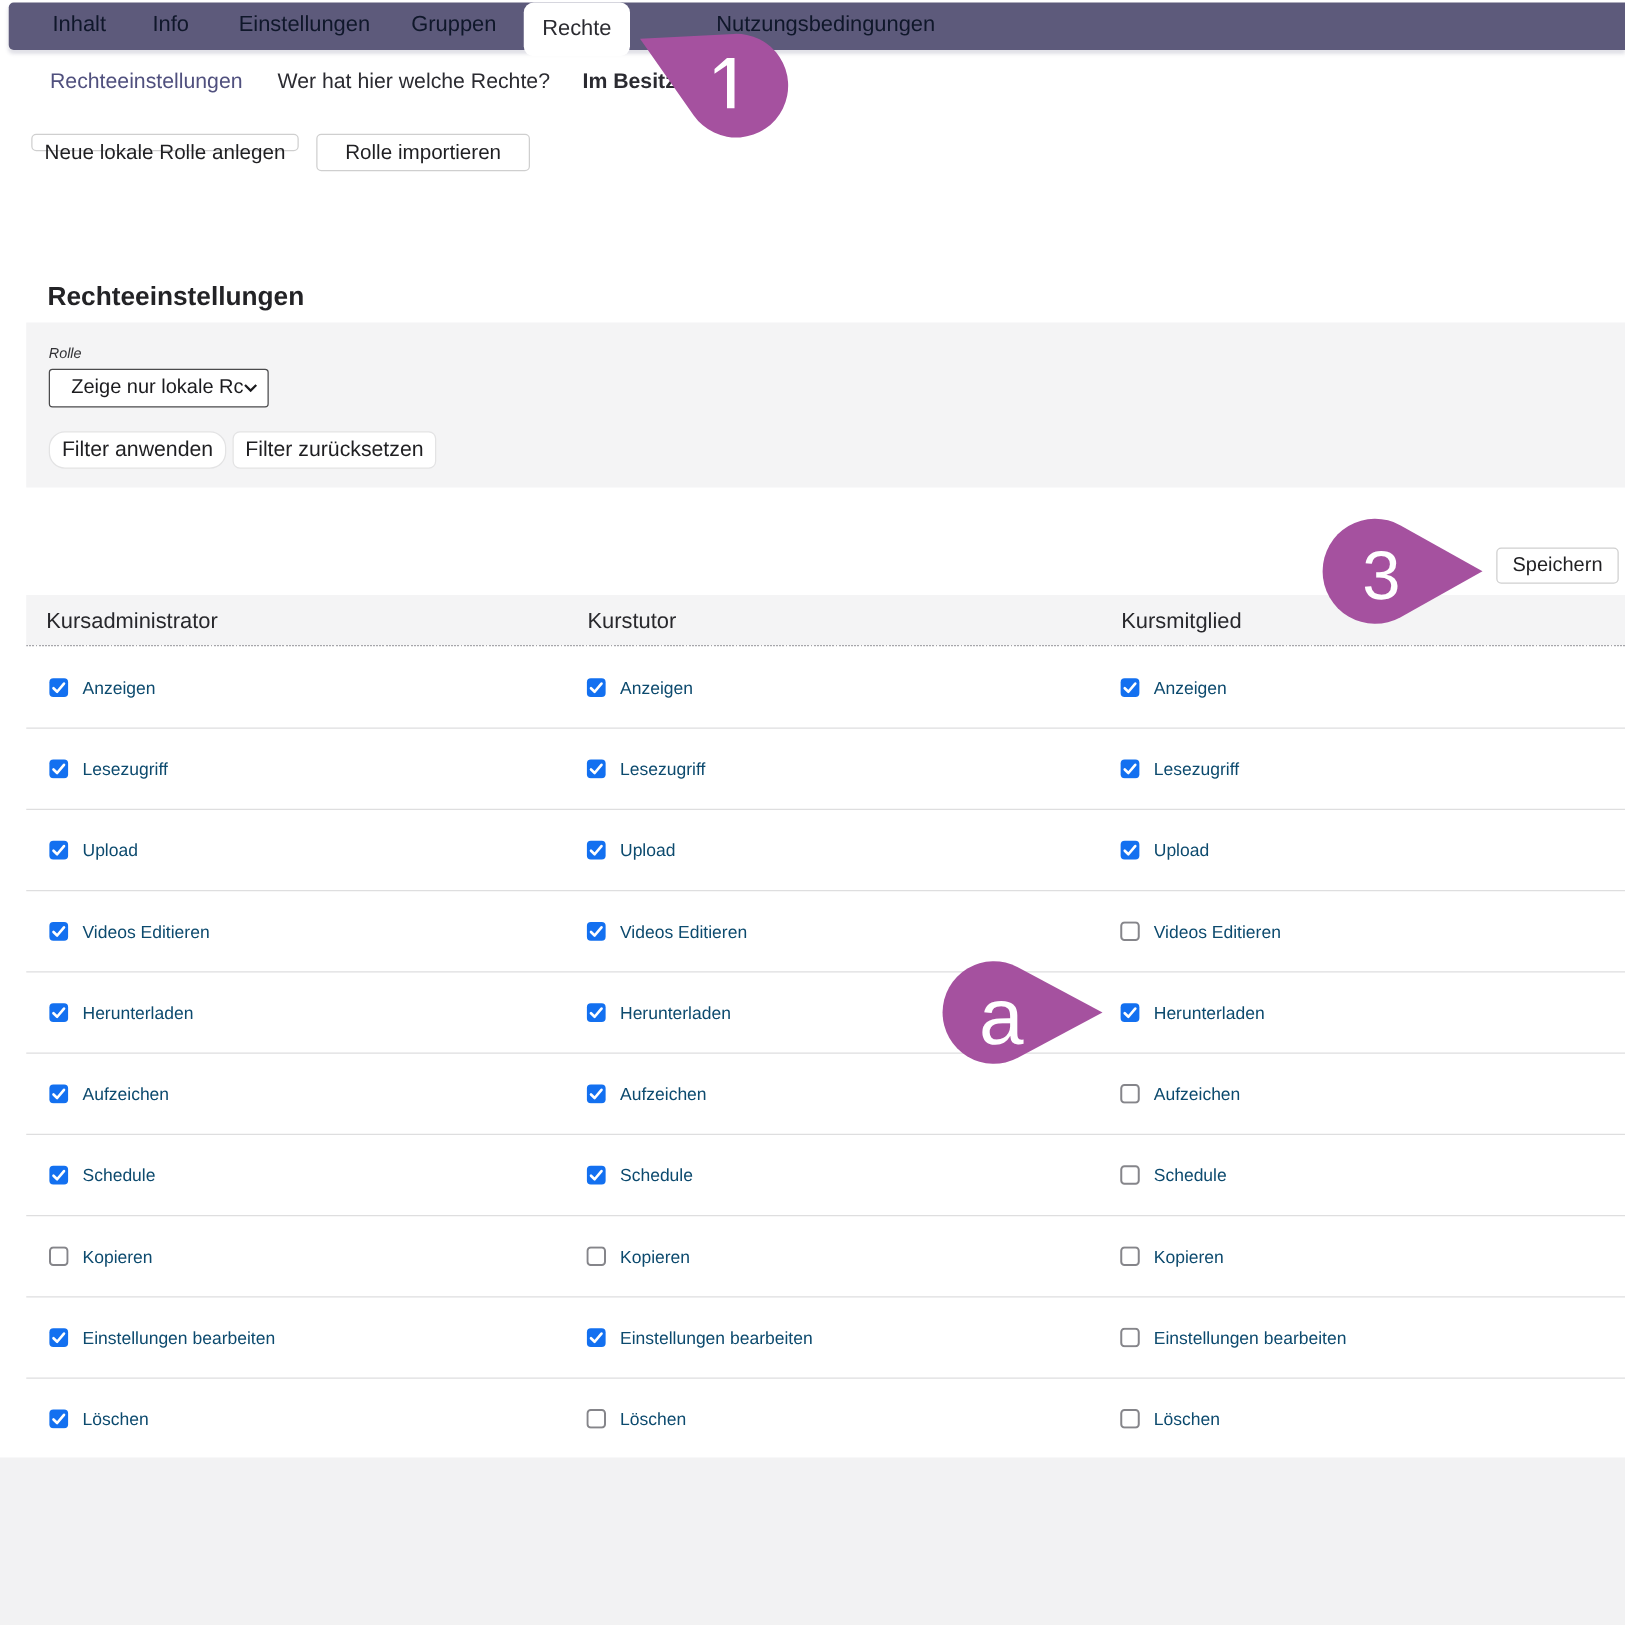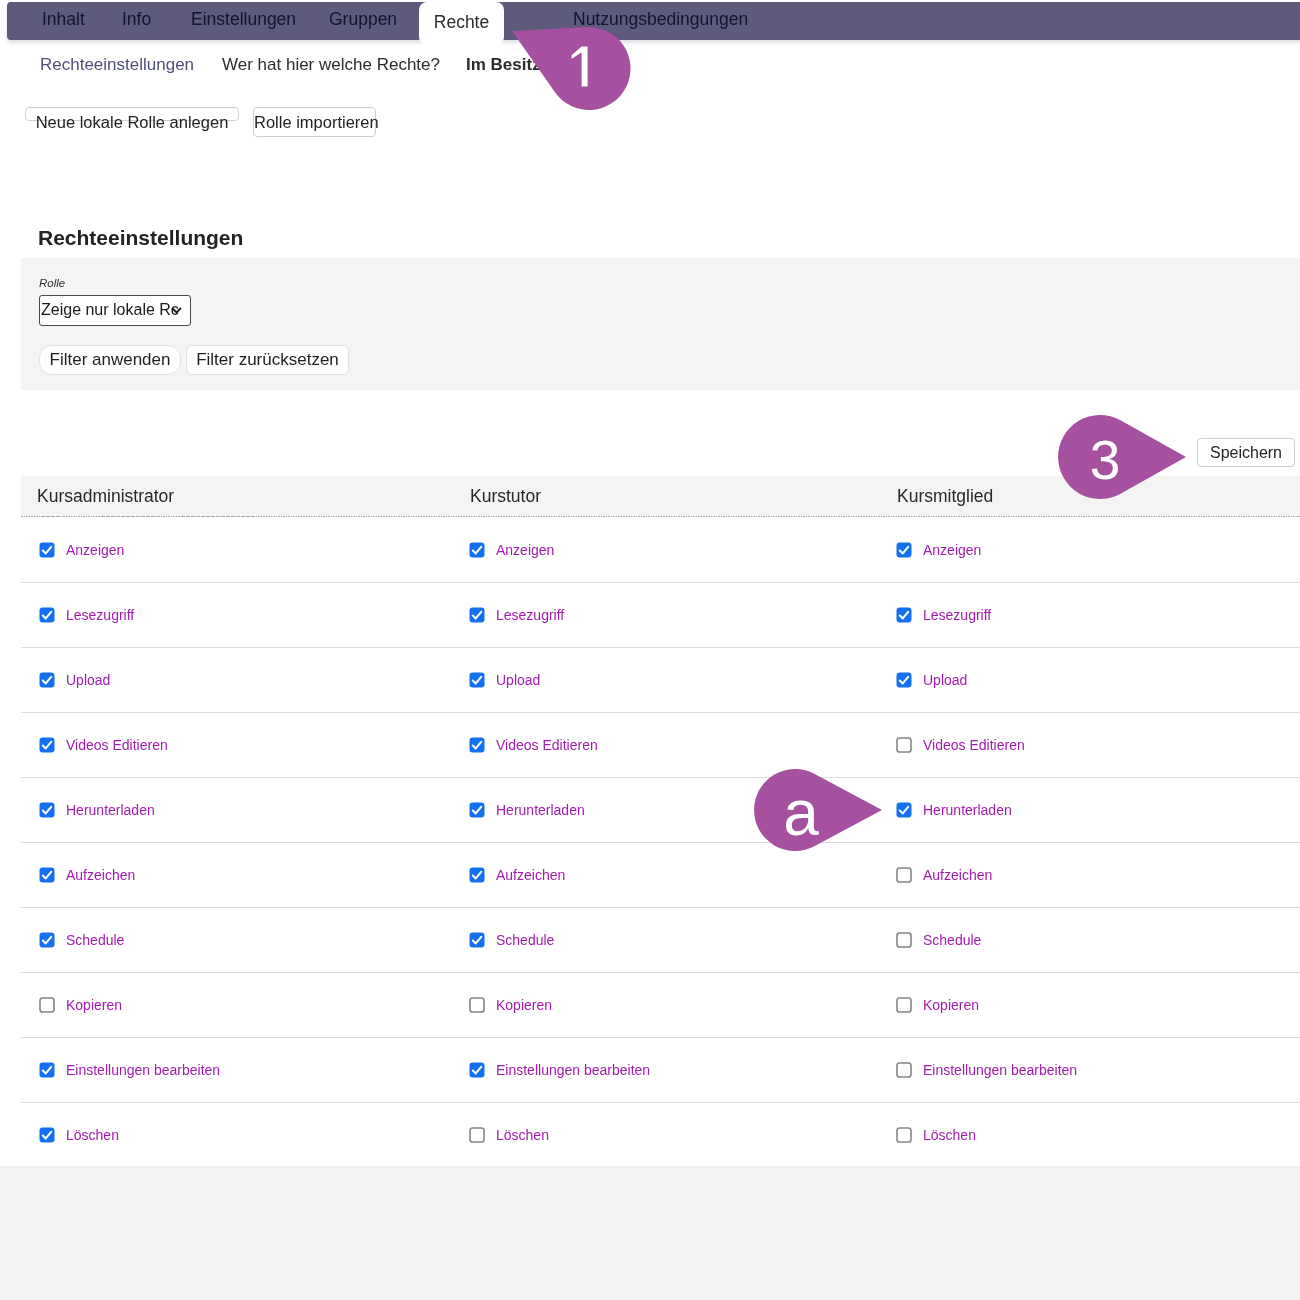--- a/index.html
+++ b/index.html
@@ -12,48 +12,48 @@
            font-size:17.5px;white-space:nowrap;}
   .tab{left:419px;top:2px;width:85px;height:43px;background:#fff;border-radius:8px;
        text-align:center;line-height:40px;font-size:17.5px;color:#2b2b31;}
   .subnav{top:53px;height:24px;line-height:24px;font-size:17px;color:#2b2b31;white-space:nowrap;}
   .btn{background:#fff;border:1px solid #cfcfcf;border-radius:4px;color:#1f1f22;
        text-align:center;box-sizing:border-box;white-space:nowrap;}
   h3.head{position:absolute;left:38px;top:226px;margin:0;font-size:21px;color:#232326;
           font-weight:bold;line-height:24px;}
   .panel{left:21px;top:258px;width:1279px;height:132px;background:#f4f4f5;}
   .rolle{left:39px;top:276px;font-size:11.5px;font-style:italic;color:#323236;line-height:14px;}
-  .select{left:39px;top:295px;width:152px;height:31px;background:#fff;border:1.5px solid #4a4a4c;
+  .select{left:39px;top:295px;width:176px;height:31px;background:#fff;border:1.5px solid #4a4a4c;
           border-radius:3px;box-sizing:border-box;font-size:16px;color:#1b1b1e;
-          line-height:28px;padding-left:1px;}
+          line-height:28px;padding-left:17px;}
   .hdrband{left:21px;top:476px;width:1279px;height:40px;background:#f4f4f5;}
   .dotline{left:21px;top:516px;width:1279px;height:1px;background:repeating-linear-gradient(90deg,#a6a6ab 0 1.5px,#fafafa 1.5px 2.5px);}
   .hdrtxt{top:484px;font-size:17.5px;color:#28282c;line-height:24px;text-align:center;}
   .sep{height:1px;background:#dededf;left:21px;width:1279px;}
-  .rowlab{font-size:14px;color:#a21caf;line-height:16px;white-space:nowrap;}
+  .rowlab{font-size:14px;color:#0c4a6e;line-height:16px;white-space:nowrap;}
   .cb{position:absolute;width:16px;height:16px;}
   .footer{left:0;top:1166px;width:1300px;height:134px;background:#f2f2f3;}
   .pin{position:absolute;left:0;top:0;pointer-events:none;}
 </style>
 </head>
 <body>
   <div class="abs navbar"></div>
   <span class="navitem" style="left:42px;">Inhalt</span>
   <span class="navitem" style="left:122px;">Info</span>
   <span class="navitem" style="left:191px;">Einstellungen</span>
   <span class="navitem" style="left:329px;">Gruppen</span>
   <span class="navitem" style="left:529px;margin-left:44px;">Nutzungsbedingungen</span>
   <div class="abs tab">Rechte</div>
 
   <span class="abs subnav" style="left:40px;color:#50507e;">Rechteeinstellungen</span>
   <span class="abs subnav" style="left:222px;">Wer hat hier welche Rechte?</span>
   <span class="abs subnav" style="left:466px;font-weight:bold;">Im Besitz</span>
 
   <div class="abs btn" style="left:25px;top:107px;width:214px;height:14px;line-height:28px;font-size:16.5px;">Neue lokale Rolle anlegen</div>
-  <div class="abs btn" style="left:253px;top:107px;width:123px;height:30px;line-height:28px;font-size:16.5px;">Rolle importieren</div>
+  <div class="abs btn" style="left:253px;top:107px;width:171px;height:30px;line-height:28px;font-size:16.5px;">Rolle importieren</div>
 
   <h3 class="head">Rechteeinstellungen</h3>
   <div class="abs panel"></div>
   <div class="abs rolle">Rolle</div>
   <div class="abs select">Zeige nur lokale Rc
     <svg style="position:absolute;right:8px;top:11px" width="11" height="7" viewBox="0 0 11 7">
       <polyline points="1,1 5.5,5.5 10,1" fill="none" stroke="#1b1b1e" stroke-width="1.8"></polyline>
     </svg>
   </div>
   <div class="abs btn" style="left:39px;top:345px;width:142px;height:30px;line-height:28px;font-size:17px;border-color:#e3e3e4;border-radius:13px;">Filter anwenden</div>

